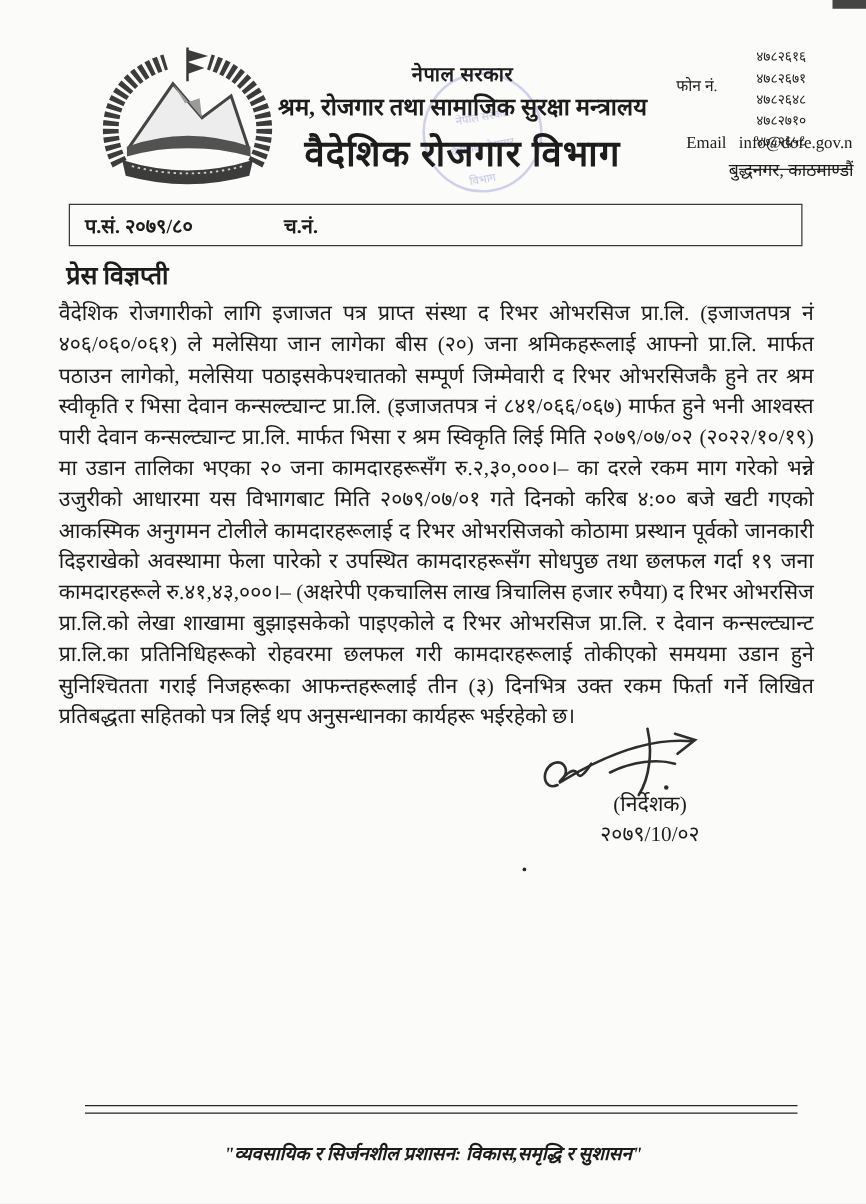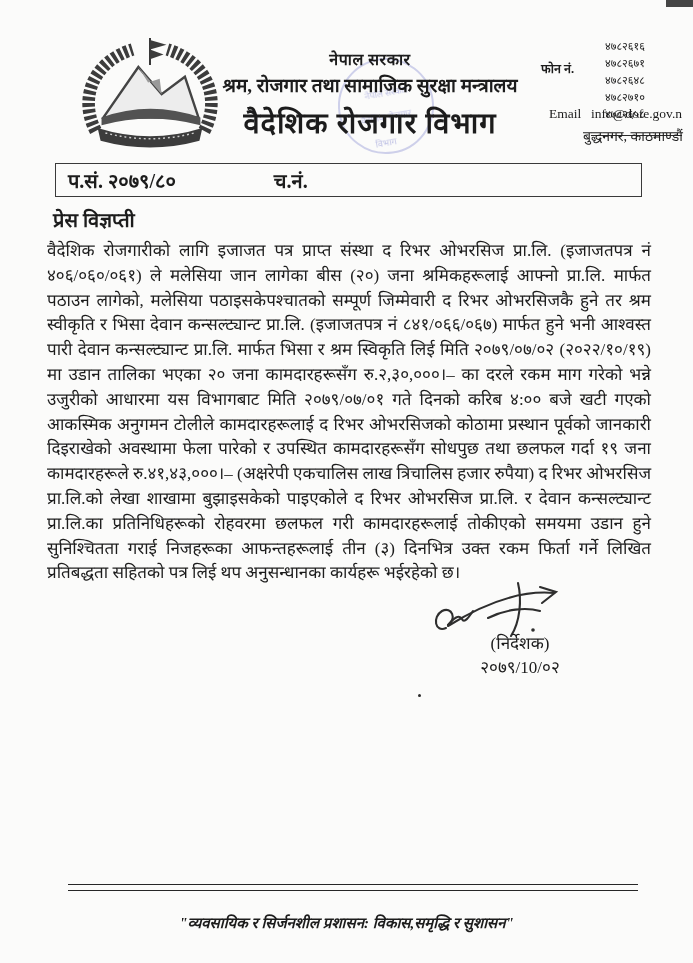--- a/index.html
+++ b/index.html
@@ -14,35 +14,35 @@
   }
   .abs{position:absolute;}
   
   .corner-artifact{left:666px;top:0;width:27px;height:7px;background:#454545;}
   .emblem{left:72px;top:36px;width:156px;height:126px;}
   .head-center{left:190px;top:48px;width:360px;text-align:center;}
   .gov-line{font-size:16px;font-weight:bold;letter-spacing:.5px;}
   .ministry-line{font-size:19px;font-weight:bold;margin-top:2px;white-space:nowrap;}
   .dept-line{font-size:29px;font-weight:bold;margin-top:4px;white-space:nowrap;letter-spacing:1px;}
   .phones{left:577px;top:38px;width:68px;text-align:right;font-size:11px;line-height:17px;white-space:nowrap;}
-  .phone-label{left:541px;top:60px;font-size:12.5px;font-weight:bold;}
+  .phone-label{left:541px;top:60px;font-size:12.5px;font-weight:normal;}
   .email-label{left:549px;top:106px;font-size:13.5px;font-family:"Liberation Serif",serif;}
   .email-value{left:591px;top:106px;font-size:13.5px;border-bottom:1px solid #2a2a2a;padding-bottom:13px;white-space:nowrap;}
   .address{left:583px;top:126px;font-size:14px;font-weight:normal;white-space:nowrap;}
   
   .stamp{left:330px;top:52px;width:112px;height:112px;pointer-events:none;}
   .stamp .ring{position:absolute;left:8px;top:6px;width:92px;height:92px;border-radius:50%;
     border:2px solid rgba(104,110,198,.30);transform:rotate(-8deg);}
   .stamp .txt{position:absolute;width:100%;text-align:center;color:rgba(104,110,198,.42);
     font-size:9px;filter:blur(.4px);transform:rotate(-10deg);white-space:nowrap;}
   
   .ref-box{left:55px;top:163px;width:585px;height:32px;border:1.5px solid #3a3a3a;
-    display:flex;align-items:center;font-size:20px;font-weight:bold;background:transparent;}
+    display:flex;align-items:center;font-size:16px;font-weight:bold;background:transparent;}
   .ref-no{margin-left:12px;}
-  .dispatch-no{margin-left:98px;}
+  .dispatch-no{margin-left:73px;}
   
   .press-title{left:53px;top:206px;width:604px;text-align:left;font-size:20px;font-weight:bold;}
   .body-text{left:47px;top:239px;width:604px;font-size:17px;line-height:24.8px;
     text-align:justify;text-justify:inter-word;}
   
   .sig-svg{left:430px;top:578px;width:150px;height:66px;}
   .sig-block{left:420px;top:632px;width:200px;text-align:center;font-size:17px;line-height:24px;}
   .sig-dot{left:418px;top:694px;width:3px;height:3px;border-radius:50%;background:#2a2a2a;}
   
   .footer-rule{left:68px;top:884px;width:570px;height:5px;

